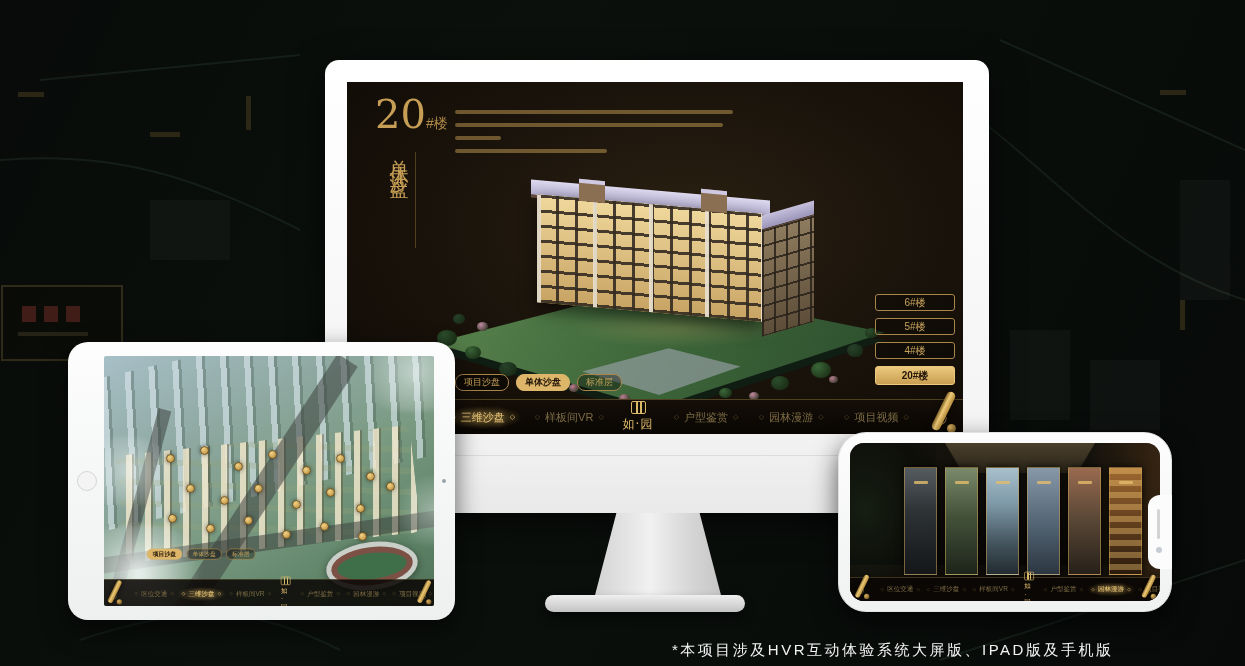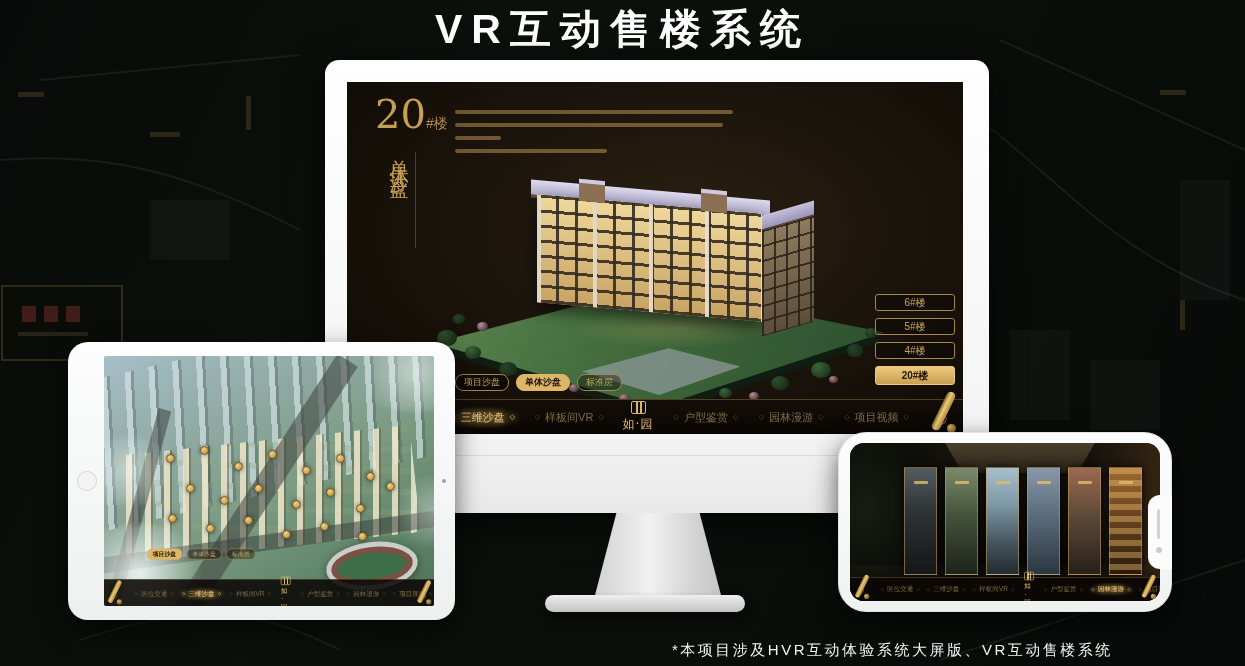--- a/index.html
+++ b/index.html
@@ -211,21 +211,20 @@
       <rect x="18" y="332" width="70" height="4" fill="#6b5a33" opacity="0.6"></rect>
     </g>
     <g fill="#ffffff" opacity="0.035">
       <rect x="1010" y="330" width="60" height="90"></rect>
         <rect x="1090" y="360" width="70" height="70"></rect>
       <rect x="1180" y="180" width="50" height="120"></rect>
         <rect x="150" y="200" width="80" height="60"></rect>
     </g>
   </svg>
 
-  <div id="main-title">VR互动售楼系统</div>
 
   <div id="monitor-frame"></div>
   <div id="monitor-screen">
 
     <div id="model-zone">
       <div class="base-shadow"></div>
       <div class="base-top"></div>
       <div class="base-path"></div>
       <div class="glow"></div>
       <div class="bld-roof-front"></div>
@@ -429,14 +428,14 @@
           <div class="baton"></div>
           <div class="tip"></div>
         </div>
     </div>
   </div>
   <div id="phone-notch">
     <div class="slit"></div>
     <div class="cam"></div>
   </div>
 
-  <div id="footnote">*本项目涉及HVR互动体验系统大屏版、VR互动售楼系统</div>
+  <div id="footnote">*本项目涉及HVR互动体验系统大屏版、IPAD版及手机版</div>
 </div>
 
 </body></html>

